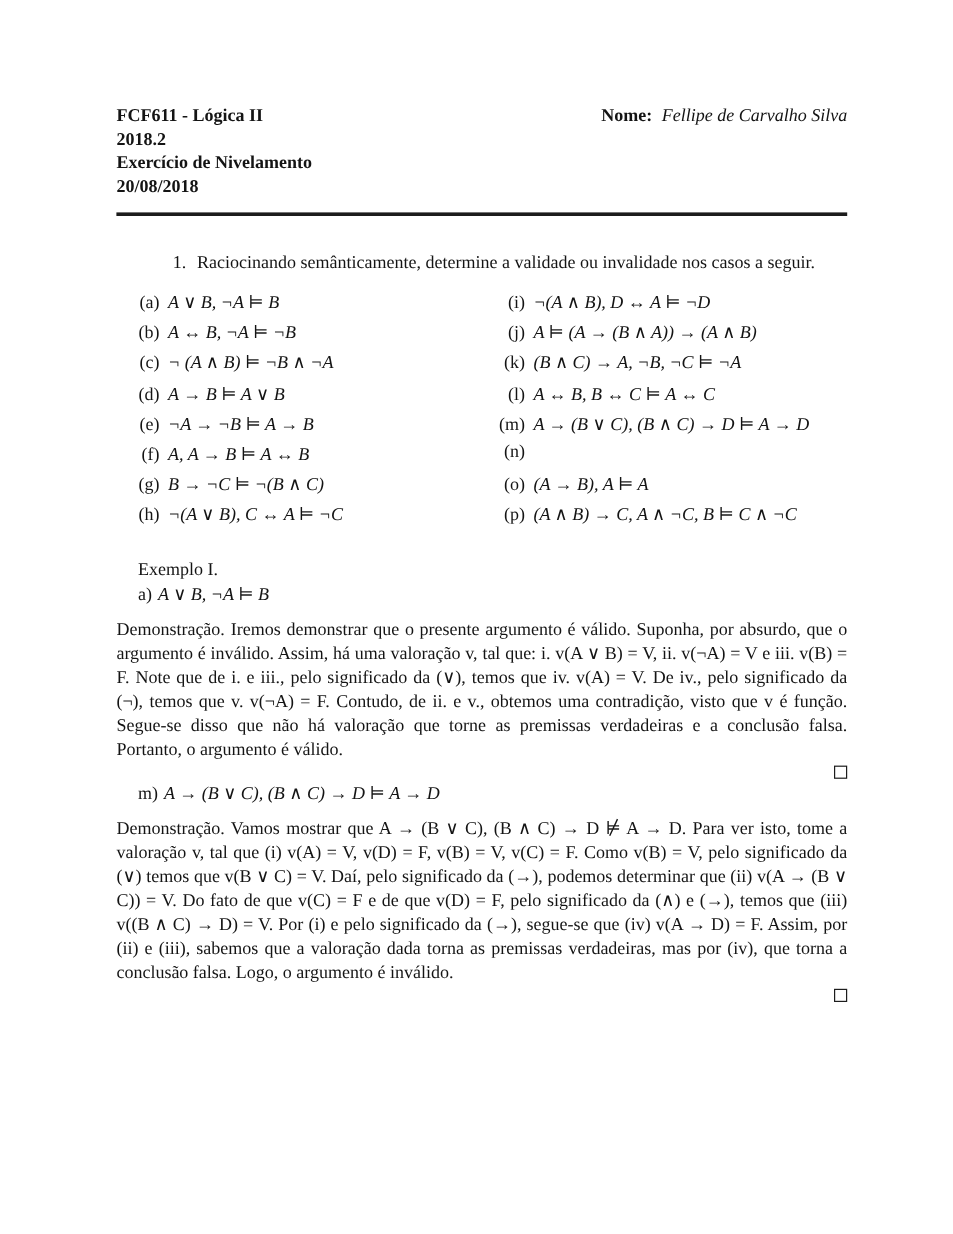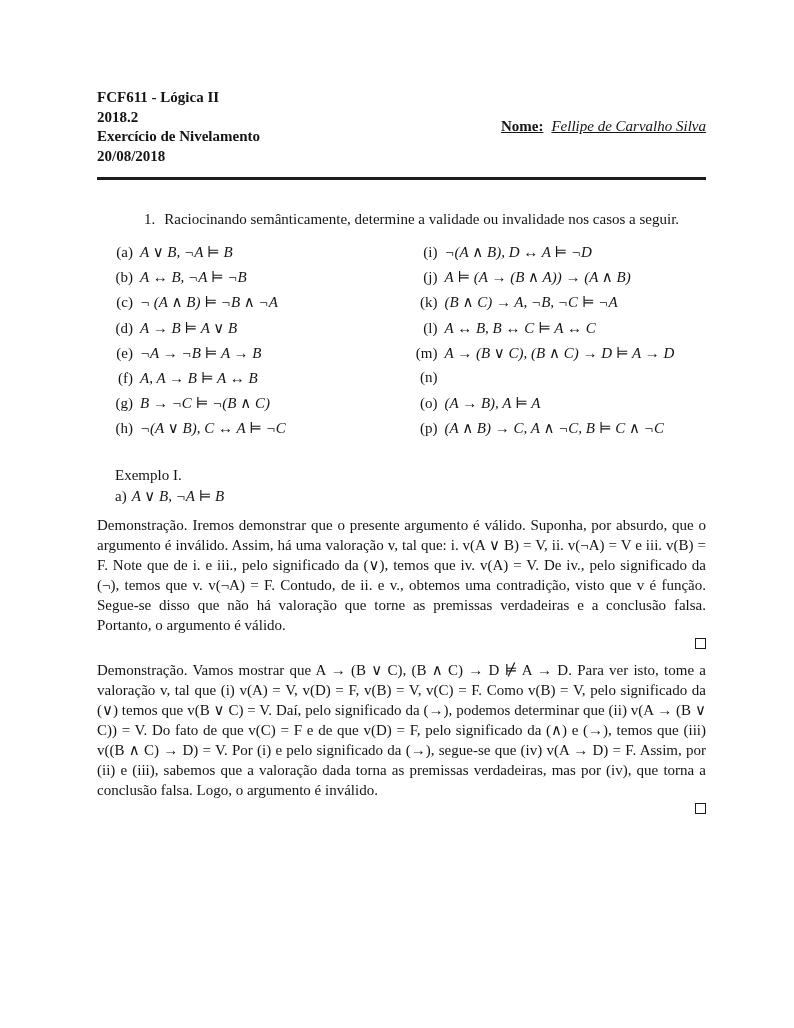--- a/index.html
+++ b/index.html
@@ -5,24 +5,24 @@
   * { margin:0; padding:0; box-sizing:border-box; }
   html, body { background:#ffffff; }
   body {
     width:794px; height:1028px; overflow:hidden;
     font-family:"Liberation Serif","DejaVu Serif","DejaVu Sans",serif;
     font-size:15px; color:#141414;
   }
   .page { width:794px; height:1028px; padding:88px 88px 0 97px; position:relative; }
 
   
-  .doc-header { display:flex; justify-content:space-between; align-items:center; line-height:19.5px; }
+  .doc-header { display:flex; justify-content:space-between; align-items:flex-start; line-height:19.5px; }
   .bold { font-weight:bold; }
   .ital { font-style:italic; }
-  .header-right { white-space:nowrap;text-decoration:underline; }
+  .header-right { white-space:nowrap; }
   .name-label { margin-right:8px; }
   .rule { border:none; border-top:3px solid #1c1c1c; margin-top:11px; }
 
   
   .question { margin-top:31px; padding-left:5px;margin-left:42px; }
   .qnum { margin-right:9px; }
 
   
   .items-grid { display:flex; margin-top:15px; }
   .items-col { width:50%; }
@@ -144,20 +144,23 @@
       </div>
       <p class="proof">
         <span class="proof-label">Demonstração.</span><span>Iremos demonstrar que o presente argumento é válido. Suponha, por absurdo, que o argumento é inválido. Assim, há uma valoração v, tal que: i. v(A ∨ B) = V, ii. v(¬A) = V e iii. v(B) = F. Note que de i. e iii., pelo significado da (∨), temos que iv. v(A) = V. De iv., pelo significado da (¬), temos que v. v(¬A) = F. Contudo, de ii. e v., obtemos uma contradição, visto que v é função. Segue-se disso que não há valoração que torne as premissas verdadeiras e a conclusão falsa. Portanto, o argumento é válido.</span>
       </p>
       <div class="qed-row">
         <span class="qed-box"></span>
       </div>
     </section>
 
     <section>
+      <div class="example-item">
+        <span class="lbl">m)</span><span class="math">A → (B ∨ C), (B ∧ C) → D ⊨ A → D</span>
+      </div>
       <p class="proof">
         <span class="proof-label">Demonstração.</span><span>Vamos mostrar que A → (B ∨ C), (B ∧ C) → D ⊭ A → D. Para ver isto, tome a valoração v, tal que (i) v(A) = V, v(D) = F, v(B) = V, v(C) = F. Como v(B) = V, pelo significado da (∨) temos que v(B ∨ C) = V. Daí, pelo significado da (→), podemos determinar que (ii) v(A → (B ∨ C)) = V. Do fato de que v(C) = F e de que v(D) = F, pelo significado da (∧) e (→), temos que (iii) v((B ∧ C) → D) = V. Por (i) e pelo significado da (→), segue-se que (iv) v(A → D) = F. Assim, por (ii) e (iii), sabemos que a valoração dada torna as premissas verdadeiras, mas por (iv), que torna a conclusão falsa. Logo, o argumento é inválido.</span>
       </p>
       <div class="qed-row">
         <span class="qed-box"></span>
       </div>
     </section>
 
   </main>
 </div>

